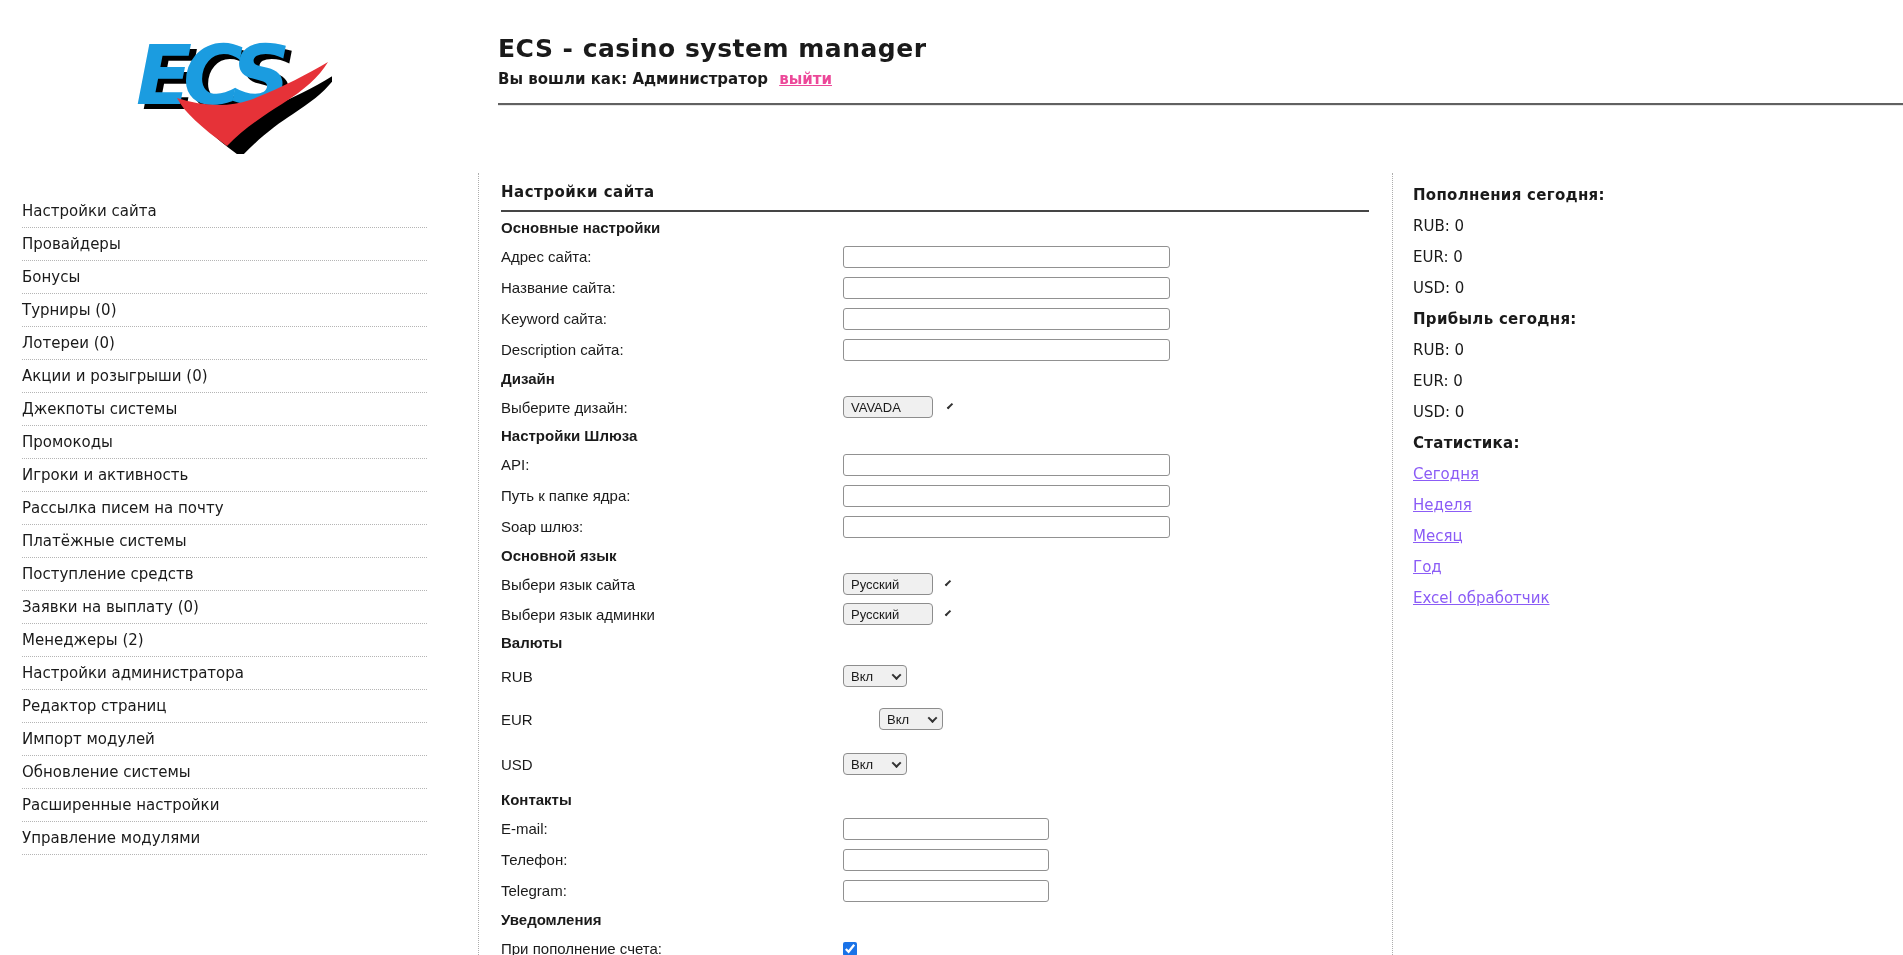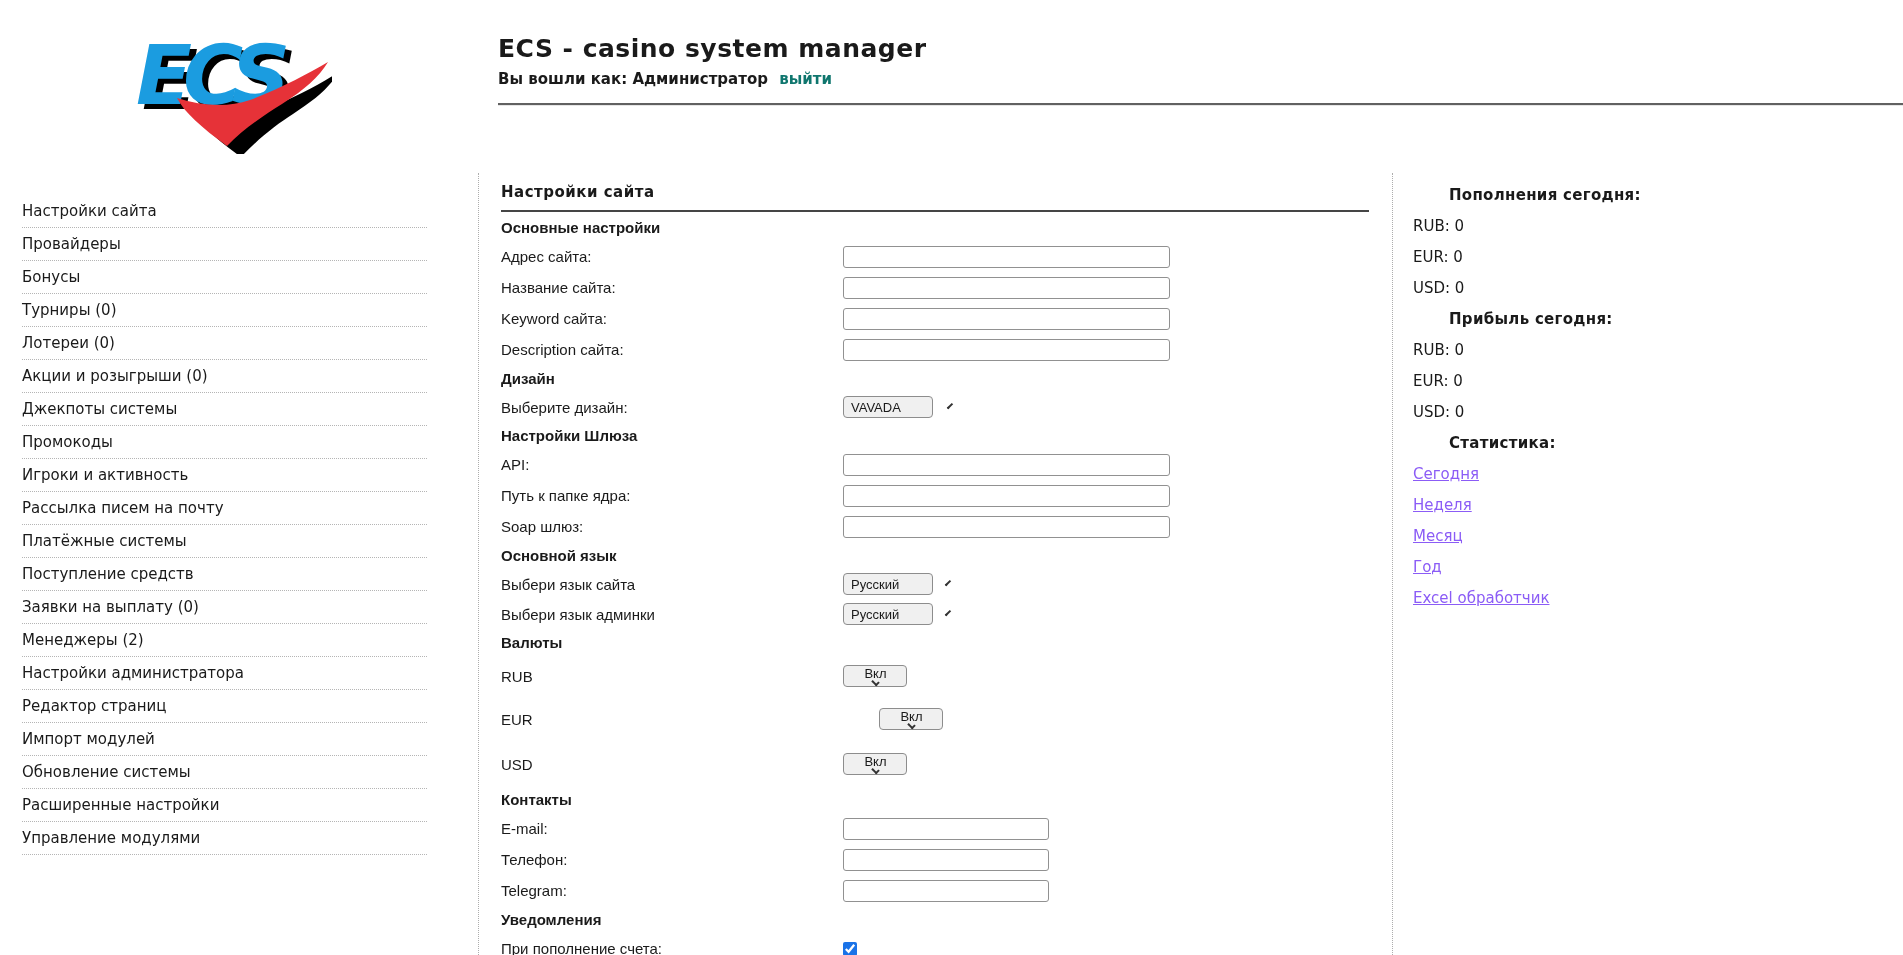--- a/index.html
+++ b/index.html
@@ -5,21 +5,21 @@
   * { margin:0; padding:0; box-sizing:border-box; }
   html,body { width:1903px; height:955px; background:#fff; overflow:hidden;
               font-family:"DejaVu Sans", sans-serif; color:#1a1a1a; }
   body { position:relative; }
 
   
   .logo-box { position:absolute; left:132px; top:16px; width:200px; height:138px; }
   .header-text { position:absolute; left:498px; top:34px; }
   .app-title { font-size:25px; font-weight:bold; letter-spacing:.5px; }
   .login-line { margin-top:7px; font-size:15px; font-weight:bold; }
-  .logout { color:#0f766e; cursor:pointer; margin-left:6px; }
+  .logout { color:#ec4899; text-decoration:underline; cursor:pointer; margin-left:6px; }
   .header-rule { position:absolute; top:103px; left:498px; right:0;
                  border-top:2px solid #616161; border-bottom:1px solid #e6e6e6; }
 
   
   .layout { position:absolute; top:173px; left:0; right:0; bottom:-40px; display:flex; }
   .sidebar { width:478px; padding:22px 0 0 22px; }
   .sidebar ul { list-style:none; }
   .sidebar li { width:405px; padding:7px 2px 7px 0; border-bottom:1px dotted #b5b5b5;
                 font-size:15px; line-height:18px; cursor:pointer; }
   .main { width:915px; border-left:1px dotted #adadad; border-right:1px dotted #adadad;
@@ -39,28 +39,28 @@
   .row-usd { min-height:44px; }
   .flabel { width:342px; font-family:"Liberation Sans", sans-serif; font-size:15px; }
   input[type=text] { height:22px; border:1px solid #919191; border-radius:3px;
          font-size:13px; padding:1px 5px; font-family:"Liberation Sans", sans-serif; }
   .input-wide { width:327px; }
   .input-narrow { width:206px; }
   .sel { height:22px; display:inline-flex; align-items:center; justify-content:space-between;
          background:#f0f0f0; border:1px solid #8d8d8d; border-radius:4px;
          padding:0 6px 0 7px; font-family:"Liberation Sans", sans-serif; font-size:13px;
          cursor:pointer; }
-  .w89 { width:90px;gap:48px; } .w64 { width:64px;flex-direction:column; }
+  .w89 { width:90px;gap:48px; } .w64 { width:64px; }
   .chev { width:7px; height:7px; border-right:2px solid #333; border-bottom:2px solid #333;
           transform:rotate(45deg) translate(-1px,-1px); }
   input[type=checkbox] { width:14px; height:14px; accent-color:#1a73e8; cursor:pointer; }
 
   
   .rp-row { height:31px; display:flex; align-items:center; font-size:15px; }
-  .rp-head { font-weight:bold; letter-spacing:.3px;margin-left:36px; }
+  .rp-head { font-weight:bold; letter-spacing:.3px; }
   .rp-link { color:#8b5cf6; text-decoration:underline; cursor:pointer; }
 </style>
 </head>
 <body>
 
 <div class="logo-box">
   <svg width="200" height="138" viewBox="0 0 200 138">
     <text x="10" y="93" font-family="DejaVu Sans, sans-serif" font-size="82" font-weight="bold" font-style="italic" letter-spacing="-9" fill="#000000">ECS</text>
     <path d="M102,136 C77,118 59,102 52,88 C77,96 101,97 124,89
              C156,77 181,63 200,51 C191,66 176,79 154,93

